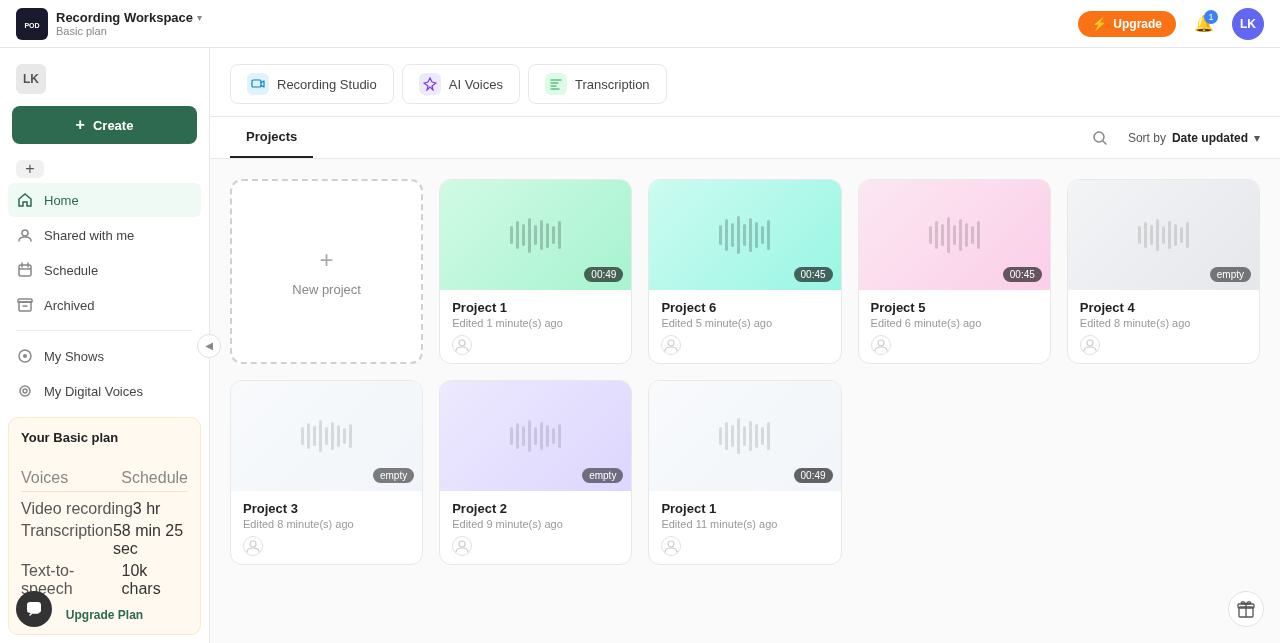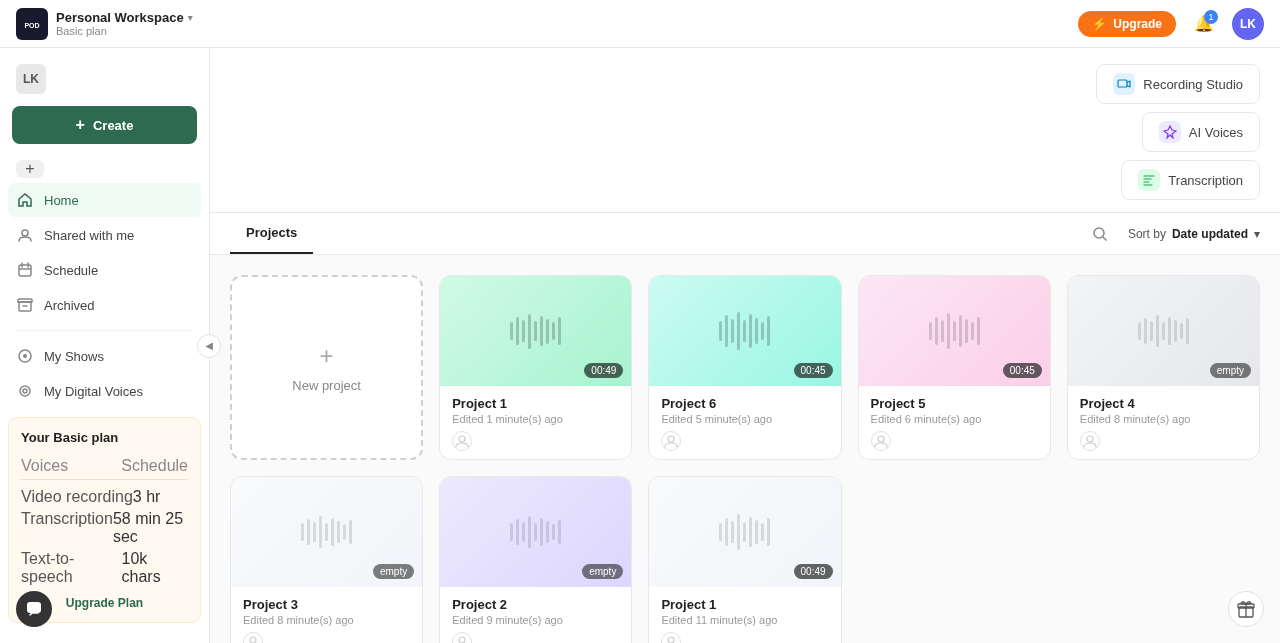--- a/index.html
+++ b/index.html
@@ -25,33 +25,33 @@
     .sidebar-user { display: flex; align-items: center; gap: 8px; padding: 4px 16px 12px; }
     .sidebar-user-avatar { width: 30px; height: 30px; background: #e8e8e8; border-radius: 6px; display: flex; align-items: center; justify-content: center; font-size: 12px; font-weight: 700; color: #555; }
     .create-btn { margin: 0 12px 12px; background: #2d6a4f; color: #fff; border: none; border-radius: 8px; padding: 10px 16px; font-size: 13px; font-weight: 600; cursor: pointer; display: flex; align-items: center; justify-content: center; gap: 8px; }
     .sidebar-add { width: 28px; height: 28px; background: #f0f0f0; border-radius: 6px; display: flex; align-items: center; justify-content: center; cursor: pointer; margin: 4px 16px; font-size: 16px; color: #555; }
     .sidebar-nav { flex: 1; }
     .sidebar-item { display: flex; align-items: center; gap: 10px; padding: 8px 8px; cursor: pointer; font-size: 13px; color: #444; border-radius: 6px; margin: 1px 8px; }
     .sidebar-item.active { background: #f0faf5; color: #2d6a4f; }
     .sidebar-icon { width: 18px; height: 18px; display: flex; align-items: center; justify-content: center; color: #888; font-size: 14px; }
     .sidebar-divider { height: 1px; background: #f0f0f0; margin: 8px 16px; }
     .basic-plan-card { background: #fff9f0; border: 1px solid #fde8c8; border-radius: 10px; padding: 12px; margin: 8px; }
-    .basic-plan-title { font-size: 13px; font-weight: 700; color: #222; margin-bottom: 12px; }
+    .basic-plan-title { font-size: 13px; font-weight: 700; color: #222; margin-bottom: 24px; }
     .plan-table-header { display: flex; justify-content: space-between; color: #888; padding-bottom: 4px; border-bottom: 1px solid #f0e0d0; margin-bottom: 6px; }
     .plan-row { display: flex; justify-content: flex-start; padding: 2px 0; }
     .plan-row-label { color: #555; }
     .plan-row-value { color: #333; font-weight: 500; }
     .upgrade-link { display: block; text-align: center; color: #2d6a4f; font-size: 12px; font-weight: 600; cursor: pointer; margin-top: 8px; text-decoration: none; }
     .collapse-btn { position: absolute; right: -12px; top: 50%; transform: translateY(-50%); width: 24px; height: 24px; background: #fff; border: 1px solid #e0e0e0; border-radius: 50%; display: flex; align-items: center; justify-content: center; cursor: pointer; font-size: 10px; color: #888; z-index: 10; }
 
     
     .main { flex: 1; overflow-y: auto; background: #fafafa; }
 
     
-    .tools-bar { display: flex; align-items: flex-end; gap: 8px; padding: 16px 20px 12px; background: #fff; border-bottom: 1px solid #e8e8e8; flex-direction: column; }
+    .tools-bar { display: flex; align-items: flex-start; gap: 8px; padding: 16px 20px 12px; background: #fff; border-bottom: 1px solid #e8e8e8; }
     .tool-btn { display: flex; align-items: center; gap: 8px; padding: 8px 16px; border-radius: 8px; cursor: pointer; font-size: 13px; color: #444; background: #fff; border: 1px solid #e8e8e8; }
     .tool-icon { width: 22px; height: 22px; border-radius: 6px; display: flex; align-items: center; justify-content: center; font-size: 13px; }
     .tool-icon.studio { background: #e0f2fe; }
     .tool-icon.audio { background: #fce7f3; }
     .tool-icon.ai { background: #ede9fe; }
     .tool-icon.trans { background: #dcfce7; }
 
     
     .content-tabs { display: flex; align-items: center; justify-content: space-between; padding: 0 20px; background: #fff; border-bottom: 1px solid #e8e8e8; }
     .tabs-left { display: flex; gap: 0; }
@@ -93,21 +93,21 @@
 <div class="topbar">
   <div class="topbar-left">
     <div class="logo">
       <svg width="28" height="28" viewBox="0 0 28 28">
           <rect width="28" height="28" rx="5" fill="#1a1a2e"></rect>
           <text x="14" y="18" text-anchor="middle" fill="white" font-size="7" font-weight="bold" font-family="sans-serif">POD</text>
         </svg>
     </div>
     <div>
       <div style="display:flex;align-items:center;gap:4px;">
-        <span class="workspace-name">Personal Workspace</span>
+        <span class="workspace-name">Recording Workspace</span>
         <span style="color:#888;font-size:10px;">▾</span>
       </div>
       <div class="workspace-plan">Basic plan</div>
     </div>
   </div>
   <div class="topbar-right">
     <button class="upgrade-btn">
       <span>⚡</span>
       <span>Upgrade</span>
     </button>

